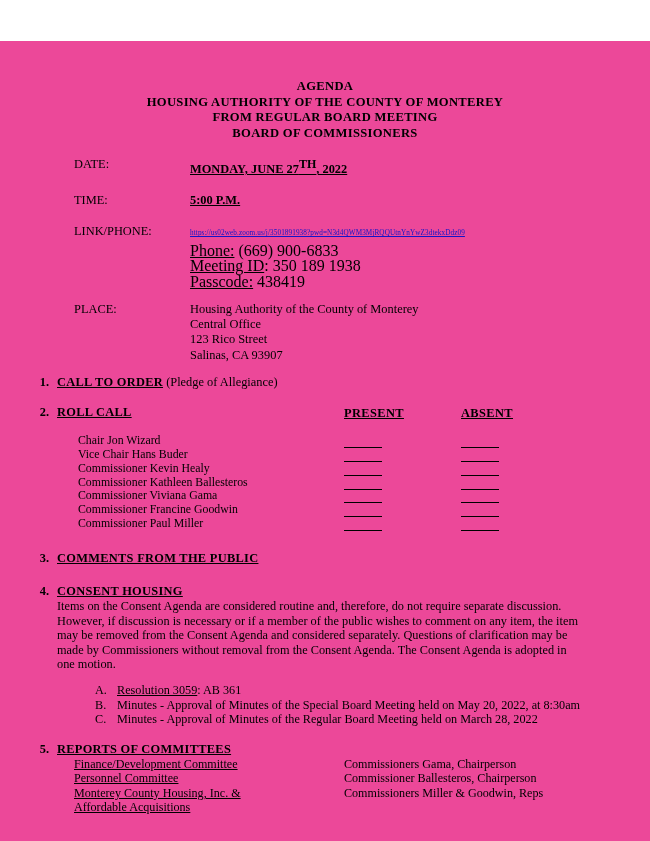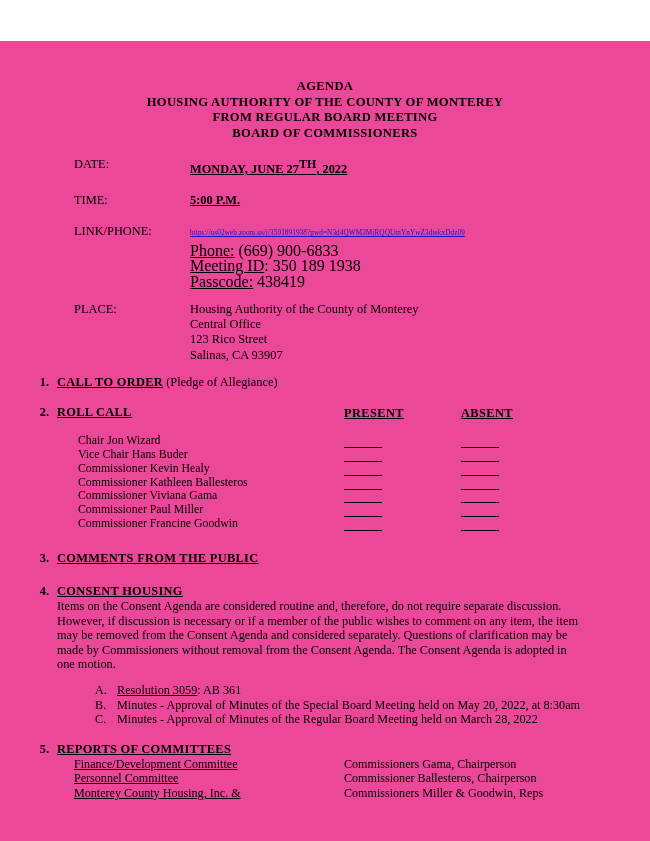--- a/index.html
+++ b/index.html
@@ -280,22 +280,22 @@
     <span class="col-present">PRESENT</span>
     <span class="col-absent">ABSENT</span>
   </div>
 
   <div class="names">
     <div>Chair Jon Wizard</div>
     <div>Vice Chair Hans Buder</div>
     <div>Commissioner Kevin Healy</div>
     <div>Commissioner Kathleen Ballesteros</div>
     <div>Commissioner Viviana Gama</div>
+    <div>Commissioner Francine Goodwin</div>
     <div>Commissioner Paul Miller</div>
-    <div>Commissioner Francine Goodwin</div>
   </div>
 
   <div class="sig-lines">
     <div class="sig-row">
         <span class="ln p"></span>
         <span class="ln a"></span>
       </div>
     <div class="sig-row">
         <span class="ln p"></span>
         <span class="ln a"></span>
@@ -364,15 +364,19 @@
       <span class="cmt-right">Commissioners Gama, Chairperson</span>
     </div>
     <div class="cmt-row">
       <span class="cmt-left">Personnel Committee</span>
       <span class="cmt-right">Commissioner Ballesteros, Chairperson</span>
     </div>
     <div class="cmt-row">
       <span class="cmt-left">Monterey County Housing, Inc. &amp;</span>
       <span class="cmt-right">Commissioners Miller &amp; Goodwin, Reps</span>
     </div>
+    <div class="cmt-row">
+      <span class="cmt-left">Affordable Acquisitions</span>
+      <span class="cmt-right"></span>
+    </div>
   </div>
 
 </div>
 
 </body></html>

